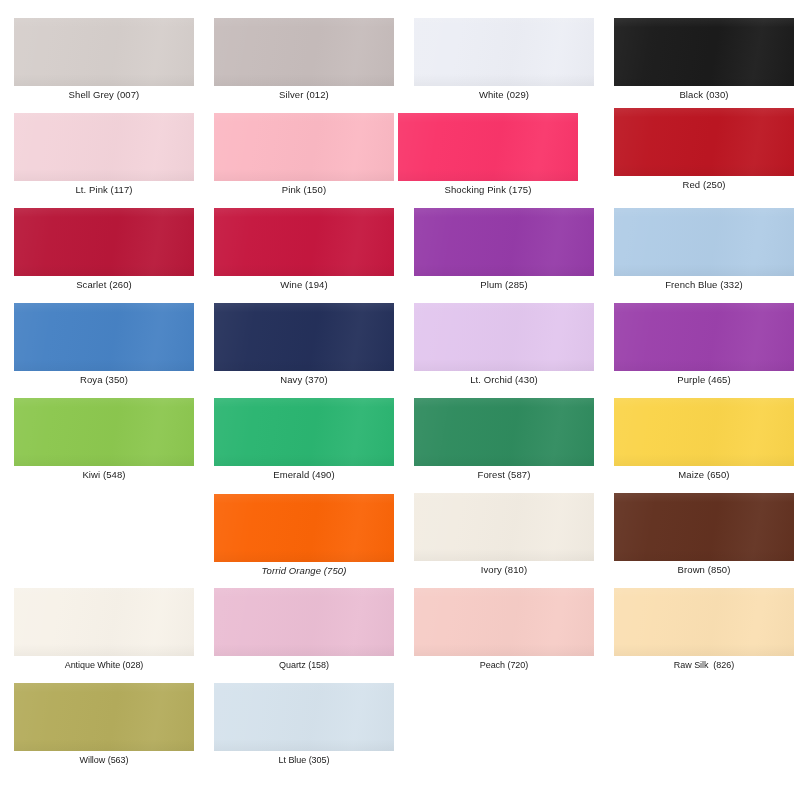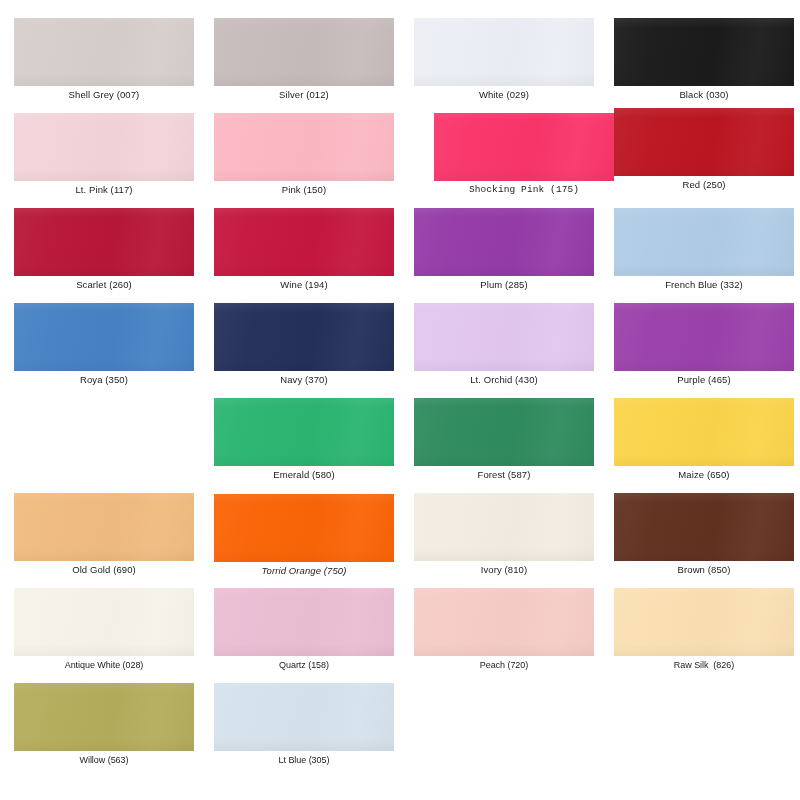--- a/index.html
+++ b/index.html
@@ -96,21 +96,21 @@
       <div class="swatch-label">Black (030)</div>
     </div>
     <div class="swatch-cell" style="left: 0px; top: 95px;">
       <div class="swatch-chip" title="#f3d3da" style="background-color: rgb(243, 211, 218);"></div>
       <div class="swatch-label">Lt. Pink (117)</div>
     </div>
     <div class="swatch-cell" style="left: 200px; top: 95px;">
       <div class="swatch-chip" title="#fbb8c3" style="background-color: rgb(251, 184, 195);"></div>
       <div class="swatch-label">Pink (150)</div>
     </div>
-    <div class="swatch-cell" style="left: 420px; top: 95px; font-family: Liberation Mono, monospace;">
+    <div class="swatch-cell" style="left: 384px; top: 95px;">
       <div class="swatch-chip" title="#f9356a" style="background-color: rgb(249, 53, 106);"></div>
       <div class="swatch-label">Shocking Pink (175)</div>
     </div>
     <div class="swatch-cell" style="left: 600px; top: 90px;">
       <div class="swatch-chip" title="#bc1622" style="background-color: rgb(188, 22, 34);"></div>
       <div class="swatch-label">Red (250)</div>
     </div>
     <div class="swatch-cell" style="left: 0px; top: 190px;">
       <div class="swatch-chip" title="#b81739" style="background-color: rgb(184, 23, 57);"></div>
       <div class="swatch-label">Scarlet (260)</div>
@@ -136,36 +136,36 @@
       <div class="swatch-label">Navy (370)</div>
     </div>
     <div class="swatch-cell" style="left: 400px; top: 285px;">
       <div class="swatch-chip" title="#e2c6ee" style="background-color: rgb(226, 198, 238);"></div>
       <div class="swatch-label">Lt. Orchid (430)</div>
     </div>
     <div class="swatch-cell" style="left: 600px; top: 285px;">
       <div class="swatch-chip" title="#9b41ab" style="background-color: rgb(155, 65, 171);"></div>
       <div class="swatch-label">Purple (465)</div>
     </div>
+    <div class="swatch-cell" style="left: 0px; top: 380px;">
+      <div class="swatch-chip" title="#8cc74f" style="background-color: rgb(140, 199, 79);"></div>
+      <div class="swatch-label">Kiwi (548)</div>
+    </div>
     <div class="swatch-cell" style="left: 200px; top: 380px;">
       <div class="swatch-chip" title="#2bb571" style="background-color: rgb(43, 181, 113);"></div>
-      <div class="swatch-label">Emerald (580)</div>
+      <div class="swatch-label">Emerald (490)</div>
     </div>
     <div class="swatch-cell" style="left: 400px; top: 380px;">
       <div class="swatch-chip" title="#2f8b5e" style="background-color: rgb(47, 139, 94);"></div>
       <div class="swatch-label">Forest (587)</div>
     </div>
     <div class="swatch-cell" style="left: 600px; top: 380px;">
       <div class="swatch-chip" title="#fad44a" style="background-color: rgb(250, 212, 74);"></div>
       <div class="swatch-label">Maize (650)</div>
     </div>
-    <div class="swatch-cell" style="left: 0px; top: 475px;">
-      <div class="swatch-chip" title="#f0bb7f" style="background-color: rgb(240, 187, 127);"></div>
-      <div class="swatch-label">Old Gold (690)</div>
-    </div>
     <div class="swatch-cell" style="left: 200px; top: 476px; font-style: italic;">
       <div class="swatch-chip" title="#fa6407" style="background-color: rgb(250, 100, 7);"></div>
       <div class="swatch-label">Torrid Orange (750)</div>
     </div>
     <div class="swatch-cell" style="left: 400px; top: 475px;">
       <div class="swatch-chip" title="#f2ece2" style="background-color: rgb(242, 236, 226);"></div>
       <div class="swatch-label">Ivory (810)</div>
     </div>
     <div class="swatch-cell" style="left: 600px; top: 475px;">
       <div class="swatch-chip" title="#623120" style="background-color: rgb(98, 49, 32);"></div>

